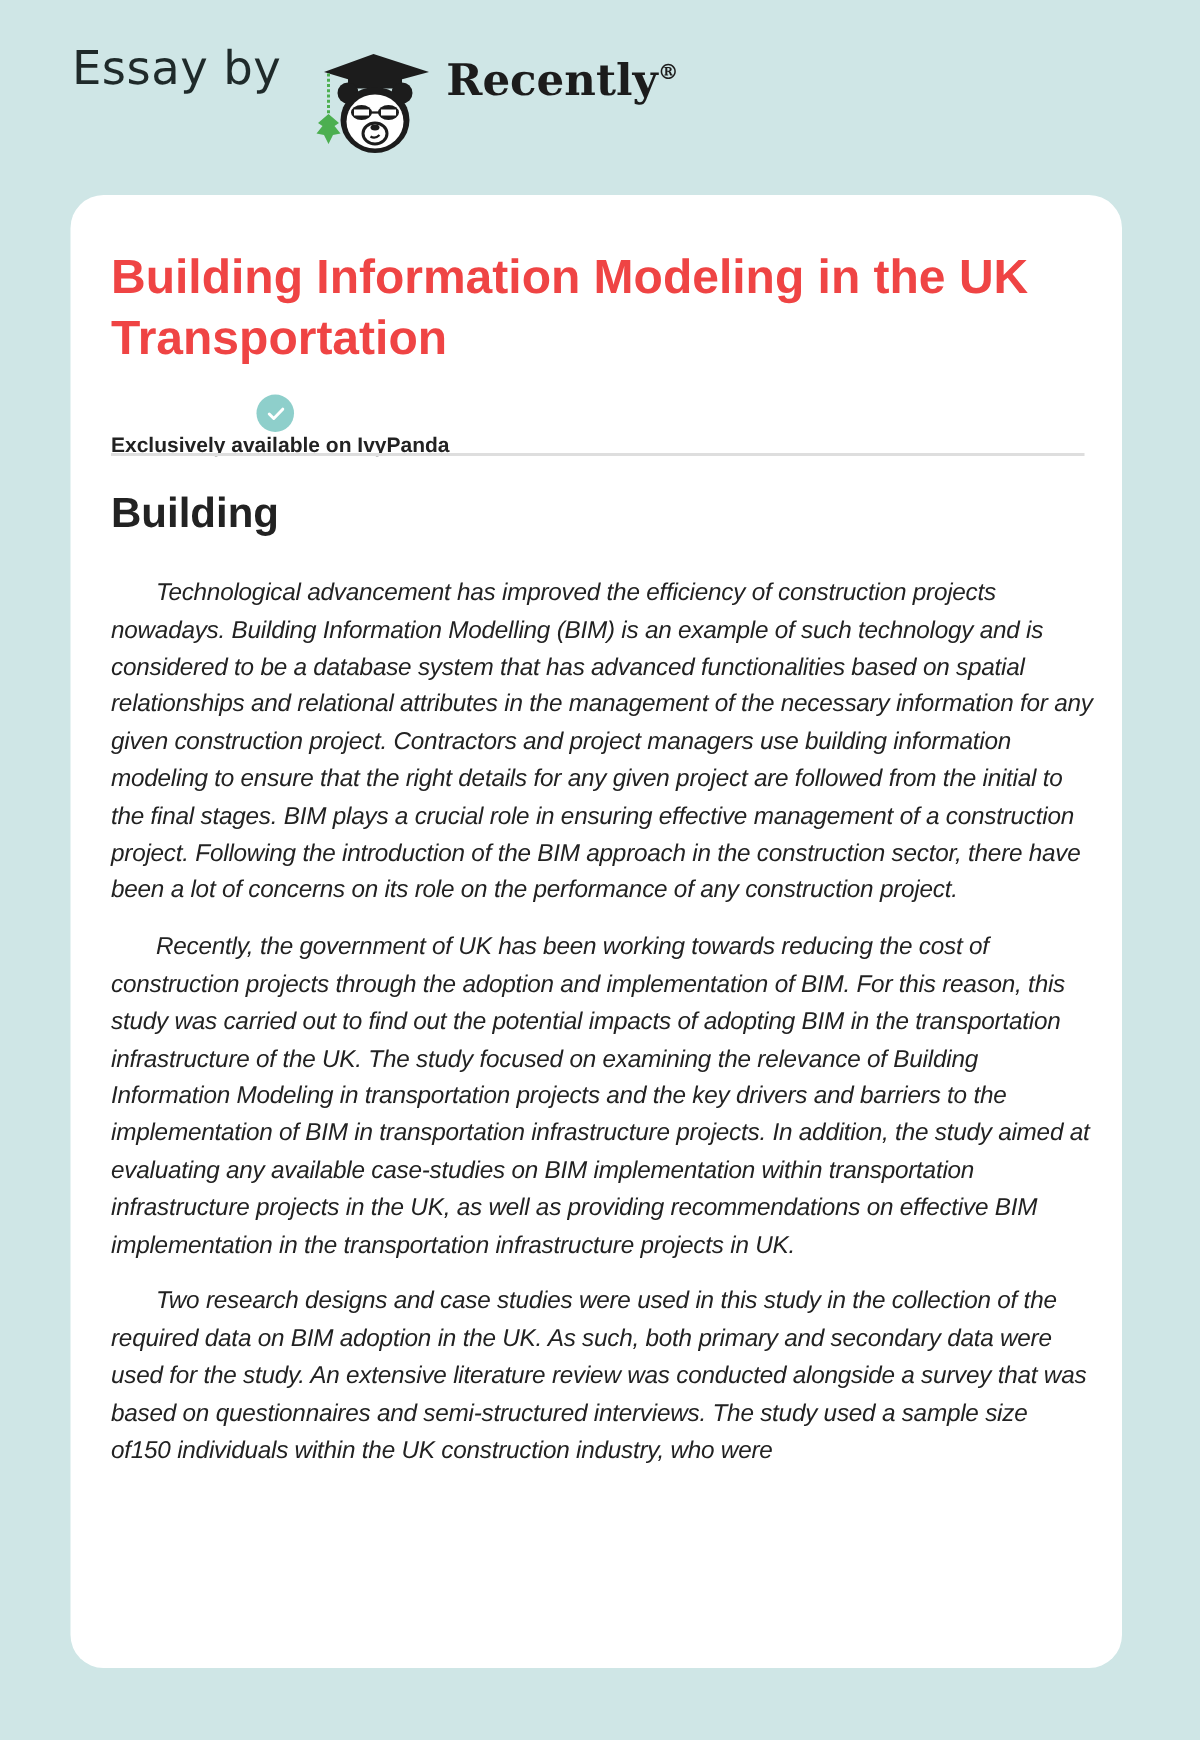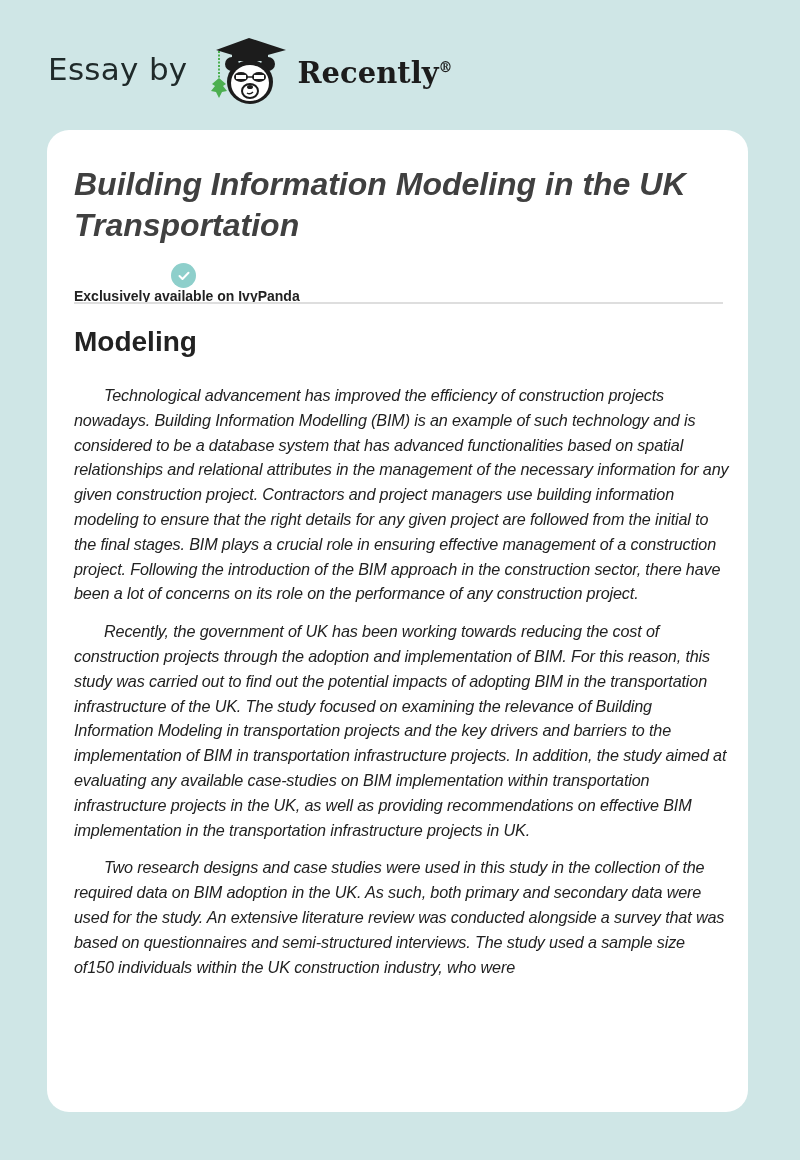--- a/index.html
+++ b/index.html
@@ -5,41 +5,41 @@
     html, body { margin: 0; padding: 0; }
     body {
       width: 800px; height: 1160px; overflow: hidden;
       background: #cfe6e6;
       font-family: "Liberation Sans", sans-serif;
       color: #222;
       position: relative;
     }
     .header {
       position: absolute; left: 48px; top: 34px; height: 76px;
-      display: flex; align-items: center;
+      display: flex; 
     }
     .essay-by {
       font-family: "DejaVu Sans", sans-serif;
       font-size: 31px; color: #1f2a2a; letter-spacing: 0.3px;
       margin-right: 18px; margin-top: -6px;
     }
     .logo-mark { width: 86px; height: 72px; margin-right: 6px; }
     .brand {
       font-family: "DejaVu Serif", serif; font-weight: bold;
       font-size: 29px; color: #1c1c1c; margin-top: 2px;
     }
     .brand sup { font-size: 14px; vertical-align: super; }
     .card {
       position: absolute; left: 47px; top: 130px;
       width: 701px; height: 982px;
       background: #fff; border-radius: 22px; overflow: hidden;
     }
     .title {
       position: absolute; left: 27px; top: 34px; width: 660px;
-      margin: 0; font-size: 32px; line-height: 41px; font-weight: bold; color: #404040; font-style: italic;
+      margin: 0; font-size: 32px; line-height: 41px; font-weight: bold; color: #ef4444;
     }
     .badge-row {
       position: absolute; left: 27px; top: 133px;
       display: flex; align-items: center; flex-direction: column;
     }
     .check {
       width: 25px; height: 25px; border-radius: 50%;
       background: #8ecfcb; display: flex; align-items: center; justify-content: center;
       margin-right: 6px;
     }
@@ -100,20 +100,20 @@
     <span class="check">
       <svg width="12" height="10" viewBox="0 0 12 10">
           <path d="M1.5,5 L4.5,8 L10.5,1.8" fill="none" stroke="#fff" stroke-width="2" stroke-linecap="round" stroke-linejoin="round"></path>
         </svg>
     </span>
     <span class="badge-text">Exclusively available on IvyPanda</span>
   </div>
 
   <div class="divider"></div>
 
-  <h2 class="section-title">Modeling</h2>
+  <h2 class="section-title">Building</h2>
 
   <div class="body-text">
     <p>Technological advancement has improved the efficiency of construction projects nowadays. Building Information Modelling (BIM) is an example of such technology and is considered to be a database system that has advanced functionalities based on spatial relationships and relational attributes in the management of the necessary information for any given construction project. Contractors and project managers use building information modeling to ensure that the right details for any given project are followed from the initial to the final stages. BIM plays a crucial role in ensuring effective management of a construction project. Following the introduction of the BIM approach in the construction sector, there have been a lot of concerns on its role on the performance of any construction project.</p>
     <p>Recently, the government of UK has been working towards reducing the cost of construction projects through the adoption and implementation of BIM. For this reason, this study was carried out to find out the potential impacts of adopting BIM in the transportation infrastructure of the UK. The study focused on examining the relevance of Building Information Modeling in transportation projects and the key drivers and barriers to the implementation of BIM in transportation infrastructure projects. In addition, the study aimed at evaluating any available case-studies on BIM implementation within transportation infrastructure projects in the UK, as well as providing recommendations on effective BIM implementation in the transportation infrastructure projects in UK.</p>
     <p>Two research designs and case studies were used in this study in the collection of the required data on BIM adoption in the UK. As such, both primary and secondary data were used for the study. An extensive literature review was conducted alongside a survey that was based on questionnaires and semi-structured interviews. The study used a sample size of150 individuals within the UK construction industry, who were</p>
   </div>
 </div>
 
 </body></html>

